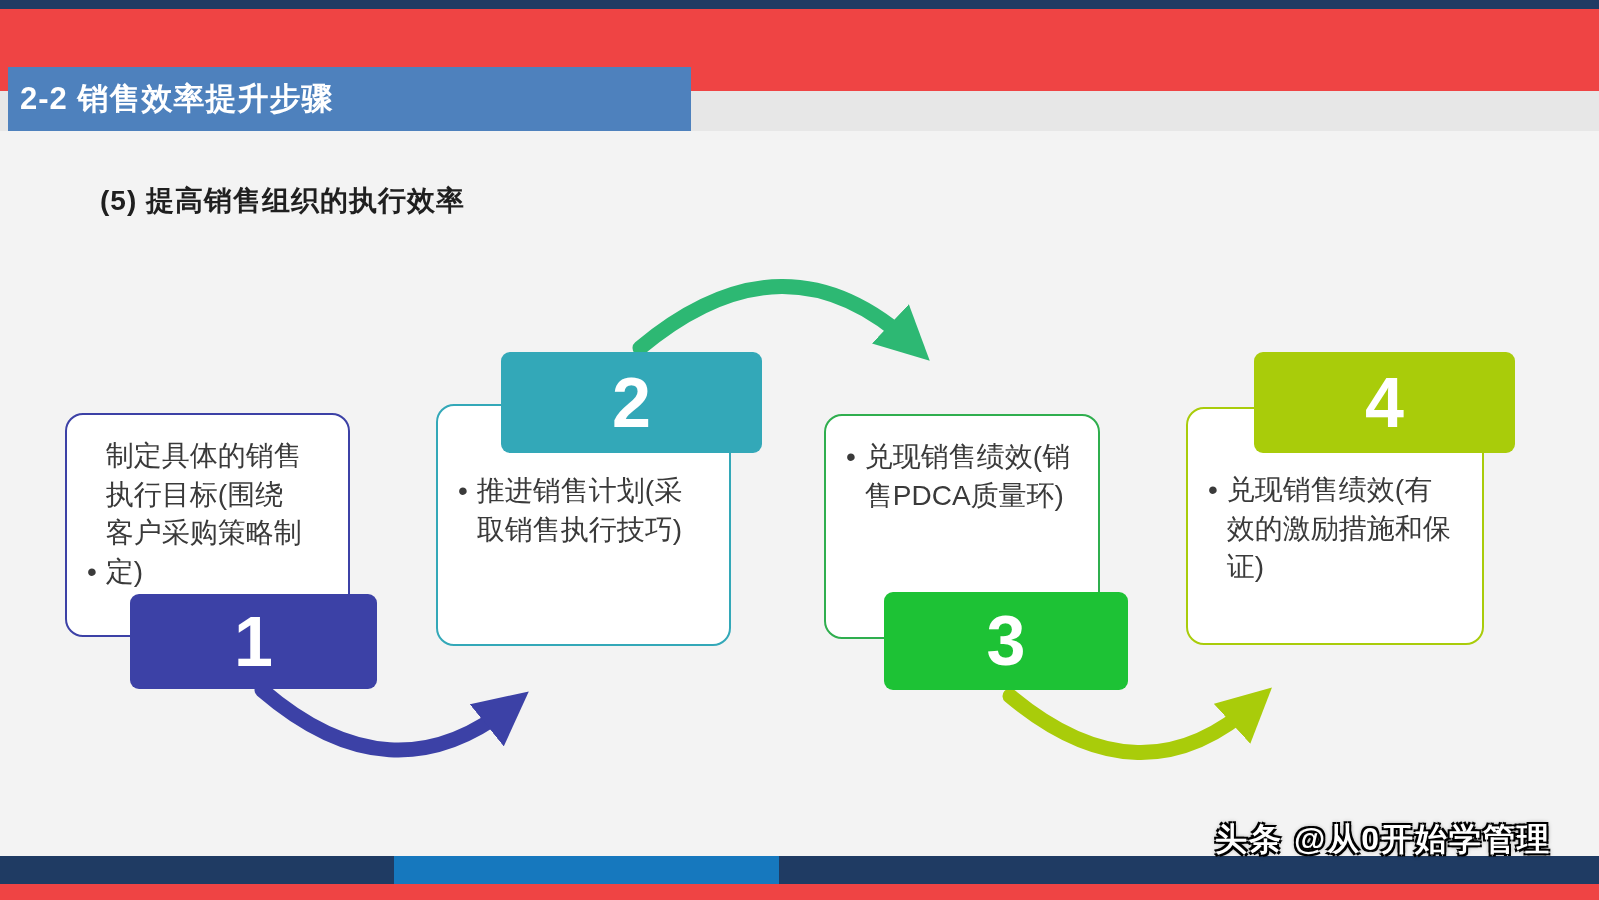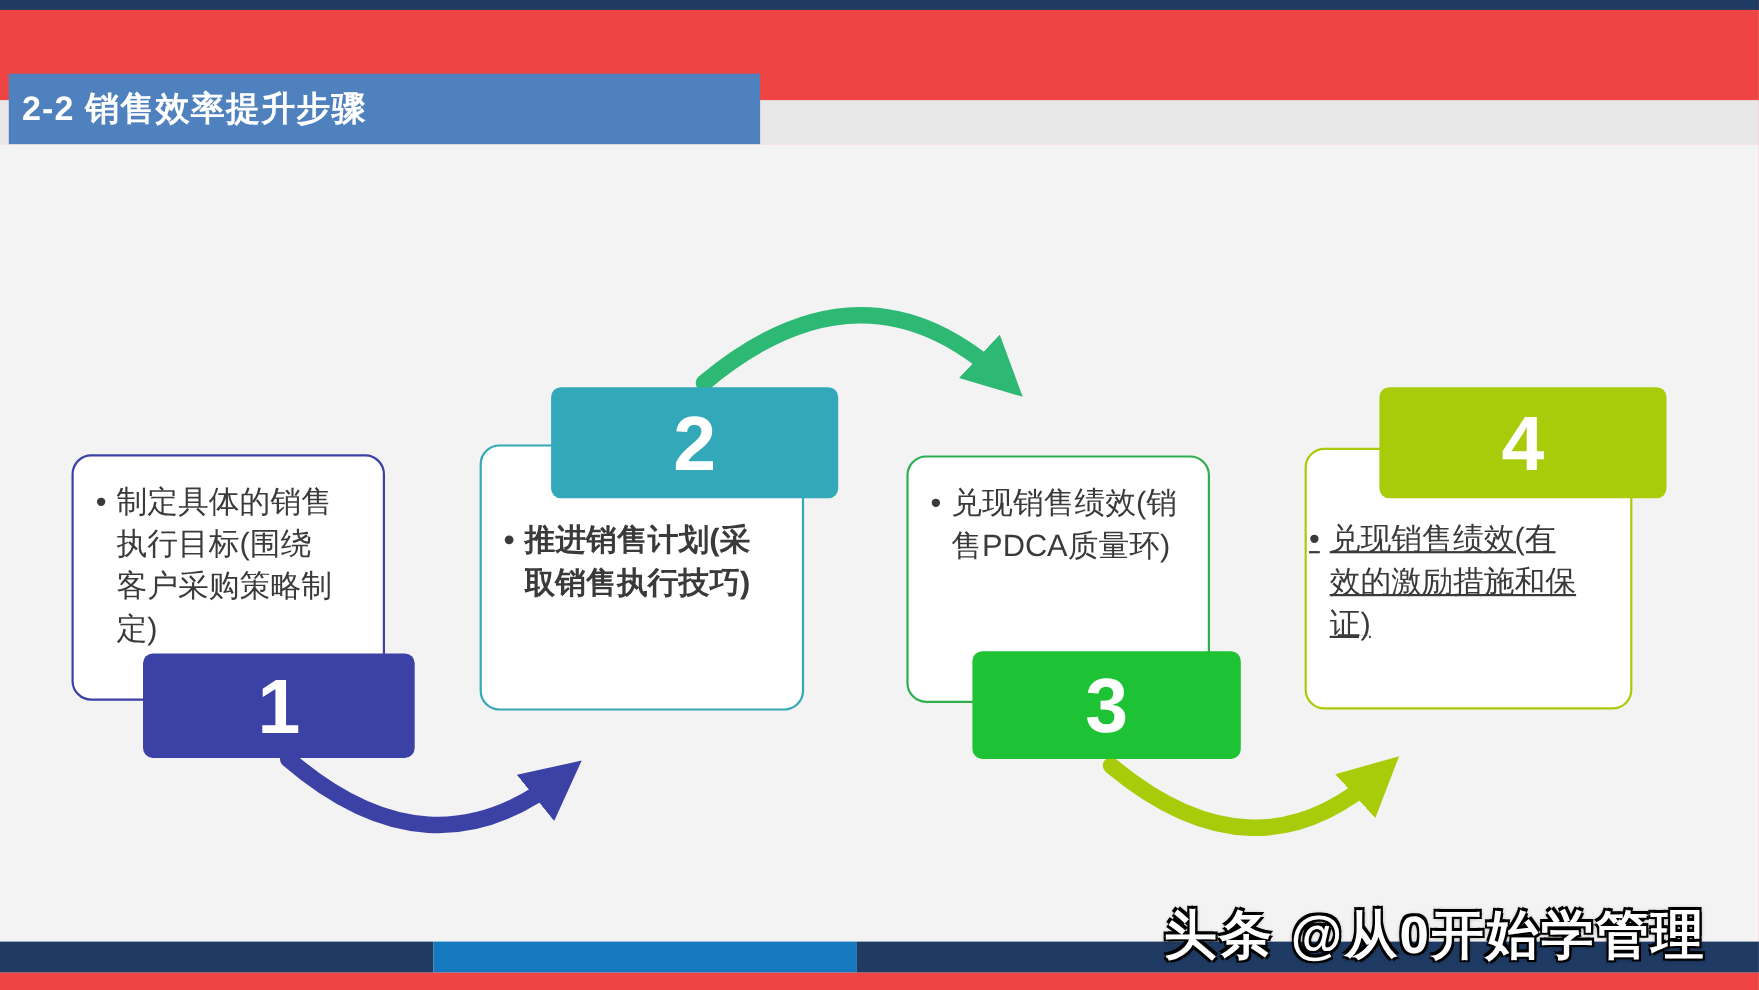--- a/index.html
+++ b/index.html
@@ -55,63 +55,64 @@
     color: #3a3a3a; font-size: 28px; line-height: 1.38;
   }
   .step-box .box-text::before {
     content: "•"; color: #3a3a3a; font-size: 28px; line-height: 1.38;
   }
   .box-1 { left: 65px;   top: 413px; width: 285px; height: 224px; border: 2px solid #3c41a6; }
   .box-2 { left: 436px;  top: 404px; width: 295px; height: 242px; border: 2px solid #33a8b8; }
   .box-3 { left: 824px;  top: 414px; width: 276px; height: 225px; border: 2px solid #2fae4e; }
   .box-4 { left: 1186px; top: 407px; width: 298px; height: 238px; border: 2px solid #a9cc0a; }
 
-  .box-1 .box-text { padding: 22px 0 0 20px; } .box-1 .box-text span { width: 202px; }
-  .box-2 .box-text { padding: 66px 0 0 20px; font-weight: bold; } .box-2 .box-text span { width: 212px; }
+  .box-1 .box-text { padding: 22px 0 0 20px; align-items: flex-end; } .box-1 .box-text span { width: 202px; }
+  .box-2 .box-text { padding: 66px 0 0 20px; } .box-2 .box-text span { width: 212px; }
   .box-3 .box-text { padding: 22px 0 0 20px; } .box-3 .box-text span { width: 218px; }
-  .box-4 .box-text { padding: 62px 0 0 2px; text-decoration: underline; } .box-4 .box-text span { width: 232px; }
+  .box-4 .box-text { padding: 62px 0 0 20px; } .box-4 .box-text span { width: 232px; }
 
   
   .step-badge {
     position: absolute; z-index: 4; border-radius: 9px;
     display: flex; align-items: center; justify-content: center;
     color: #ffffff; font-size: 70px; font-weight: 600;
   }
   .badge-1 { left: 130px;  top: 594px; width: 247px; height: 95px;  background: #3c41a6; }
   .badge-2 { left: 501px;  top: 352px; width: 261px; height: 101px; background: #33a8b8; }
   .badge-3 { left: 884px;  top: 592px; width: 244px; height: 98px;  background: #1dc235; }
   .badge-4 { left: 1254px; top: 352px; width: 261px; height: 101px; background: #a9cc0a; }
 
   
   .bottom-bar { position: absolute; top: 856px; height: 28px; z-index: 4; }
   .bottom-navy-left  { left: 0;     width: 394px; background: #1f3b63; }
   .bottom-blue-mid   { left: 394px; width: 385px; background: #1678be; }
   .bottom-navy-right { left: 779px; width: 820px; background: #1f3b63; }
 
   .watermark {
     position: absolute; right: 48px; top: 818px; z-index: 6;
-    color: #ffffff; font-size: 48px; font-weight: bold; letter-spacing: 2px;
+    color: #ffffff; font-size: 32px; font-weight: bold; letter-spacing: 2px;
     text-shadow:
       -2px -2px 0 #000, 2px -2px 0 #000, -2px 2px 0 #000, 2px 2px 0 #000,
       0 0 5px rgba(0,0,0,0.85);
   }
 </style>
 </head>
 <body>
 
 <div class="slide">
 
   <div class="main-bg"></div>
   <div class="header-band"></div>
   <div class="top-strip"></div>
 
   <div class="title-bar">
     <span class="title-text">2-2 销售效率提升步骤</span>
   </div>
 
+  <div class="subtitle">(5) 提高销售组织的执行效率</div>
 
   <svg class="arrows-layer" width="1599" height="900" viewBox="0 0 1599 900">
     <defs>
       <marker id="ah-indigo" viewBox="0 0 10 10" refX="6" refY="5" markerWidth="3.6" markerHeight="3.6" orient="auto">
         <path d="M0 0 L10 5 L0 10 Z" fill="#3c41a6"></path>
       </marker>
       <marker id="ah-green" viewBox="0 0 10 10" refX="6" refY="5" markerWidth="3.6" markerHeight="3.6" orient="auto">
         <path d="M0 0 L10 5 L0 10 Z" fill="#2db873"></path>
       </marker>
       <marker id="ah-lime" viewBox="0 0 10 10" refX="6" refY="5" markerWidth="3.6" markerHeight="3.6" orient="auto">

